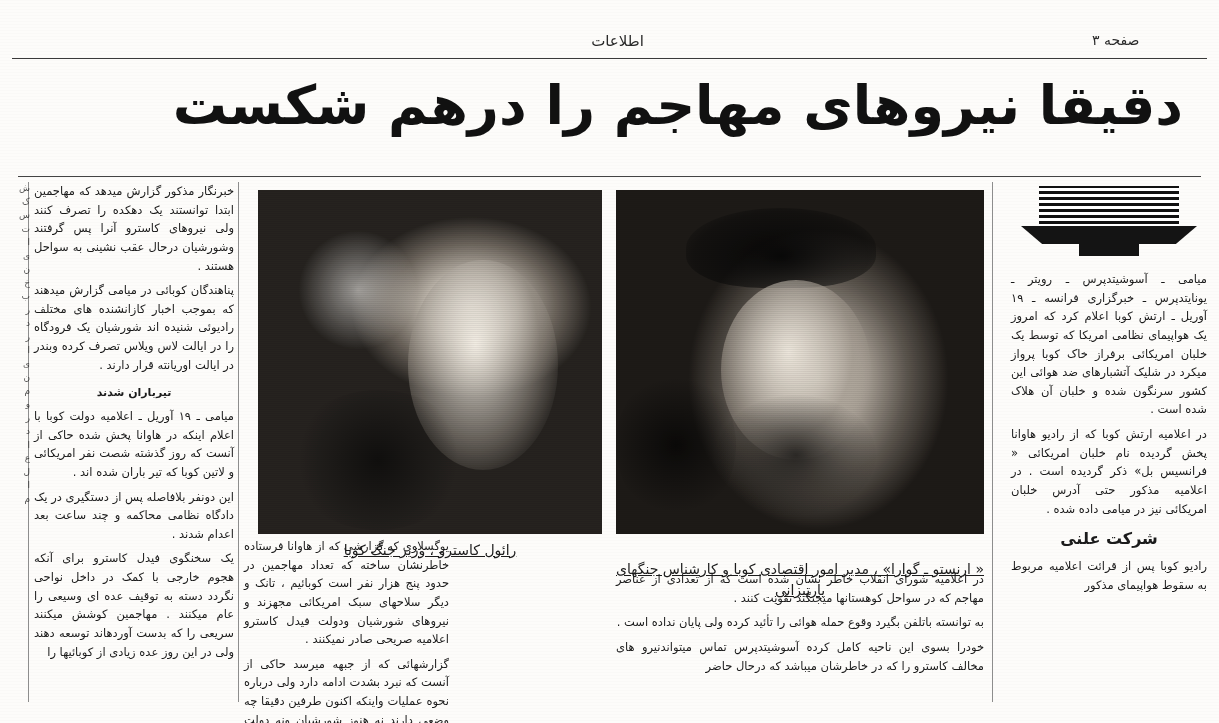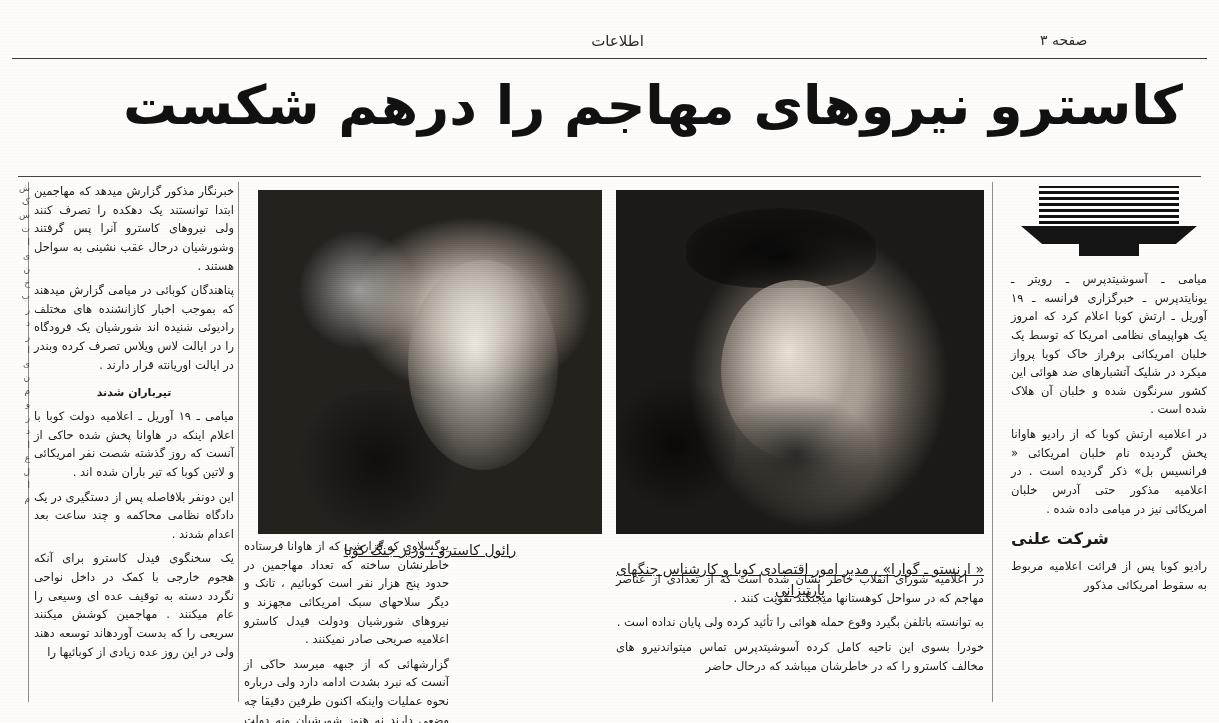--- a/index.html
+++ b/index.html
@@ -38,21 +38,21 @@
     text-align: center;
     font-size: 15px;
     letter-spacing: 1px;
     color: #2a2a2a;
     font-family: "DejaVu Sans", sans-serif;
     padding-left: 16px;
   }
   .masthead-page {
     position: absolute;
     top: 32px;
-    left: 1040px;
+    left: 1092px;
     font-size: 14px;
     color: #2a2a2a;
     letter-spacing: 1px;
   }
   .rule {
     position: absolute;
     left: 12px; right: 12px;
     height: 0;
     border-top: 1px solid #3a3a3a;
   }
@@ -104,21 +104,21 @@
 
   
   .col-right {
     right: 0;
     width: 196px;
   }
   .col-right .subhead {
     font-size: 16px;
     font-weight: bold;
     margin: 8px 0 5px 0;
-    text-align: left;
+    text-align: center;
   }
   .flag-graphic {
     width: 176px;
     height: 74px;
     margin: 4px auto 10px auto;
     position: relative;
   }
   .flag-graphic .blob {
     position: absolute;
     background: #141414;
@@ -219,21 +219,21 @@
 
 <div class="page">
 
   <div class="masthead">
     <div class="masthead-title">اطلاعات</div>
     <div class="masthead-page">صفحه ۳</div>
   </div>
   <div class="rule top"></div>
 
   <div class="headline-band">
-    <div class="headline">کاسترو نیروهای مهاجم را درهم شکست</div>
+    <div class="headline">دقیقا نیروهای مهاجم را درهم شکست</div>
   </div>
   <div class="rule head-bottom"></div>
 
   <div class="body-area">
 
     <div class="vrule" style="left:16px; top:0; height:520px;"></div>
     <div class="vrule" style="left:226px; top:0; height:520px;"></div>
     <div class="vrule" style="left:980px; top:0; height:520px;"></div>
 
     <div class="col col-sliver">
@@ -284,17 +284,17 @@
       <div class="flag-graphic">
         <div class="blob" style="left:18px; top:0; width:140px; height:44px; background:
             repeating-linear-gradient(0deg,#111 0 3px,#fff 3px 6px),
             repeating-linear-gradient(90deg,#111 0 3px,#fff 3px 6px);"></div>
         <div class="blob" style="left:0px; top:40px; width:176px; height:18px; background:#141414; clip-path: polygon(0 0, 100% 0, 88% 100%, 12% 100%);"></div>
         <div class="blob" style="left:58px; top:56px; width:60px; height:14px; background:#141414;"></div>
       </div>
       <p>میامی ـ آسوشیتدپرس ـ رویتر ـ یونایتدپرس ـ خبرگزاری فرانسه ـ ۱۹ آوریل ـ ارتش کوبا اعلام کرد که امروز یک هواپیمای نظامی امریکا که توسط یک خلبان امریکائی برفراز خاک کوبا پرواز میکرد در شلیک آتشبارهای ضد هوائی این کشور سرنگون شده و خلبان آن هلاک شده است .</p>
       <p>در اعلامیه ارتش کوبا که از رادیو هاوانا پخش گردیده نام خلبان امریکائی « فرانسیس بل» ذکر گردیده است . در اعلامیه مذکور حتی آدرس خلبان امریکائی نیز در میامی داده شده .</p>
       <div class="subhead">شرکت علنی</div>
-      <p>رادیو کوبا پس از قرائت اعلامیه مربوط به سقوط امریکائی مذکور</p>
+      <p>رادیو کوبا پس از قرائت اعلامیه مربوط به سقوط هواپیمای مذکور</p>
     </div>
 
   </div>
 </div>
 
 </body></html>

